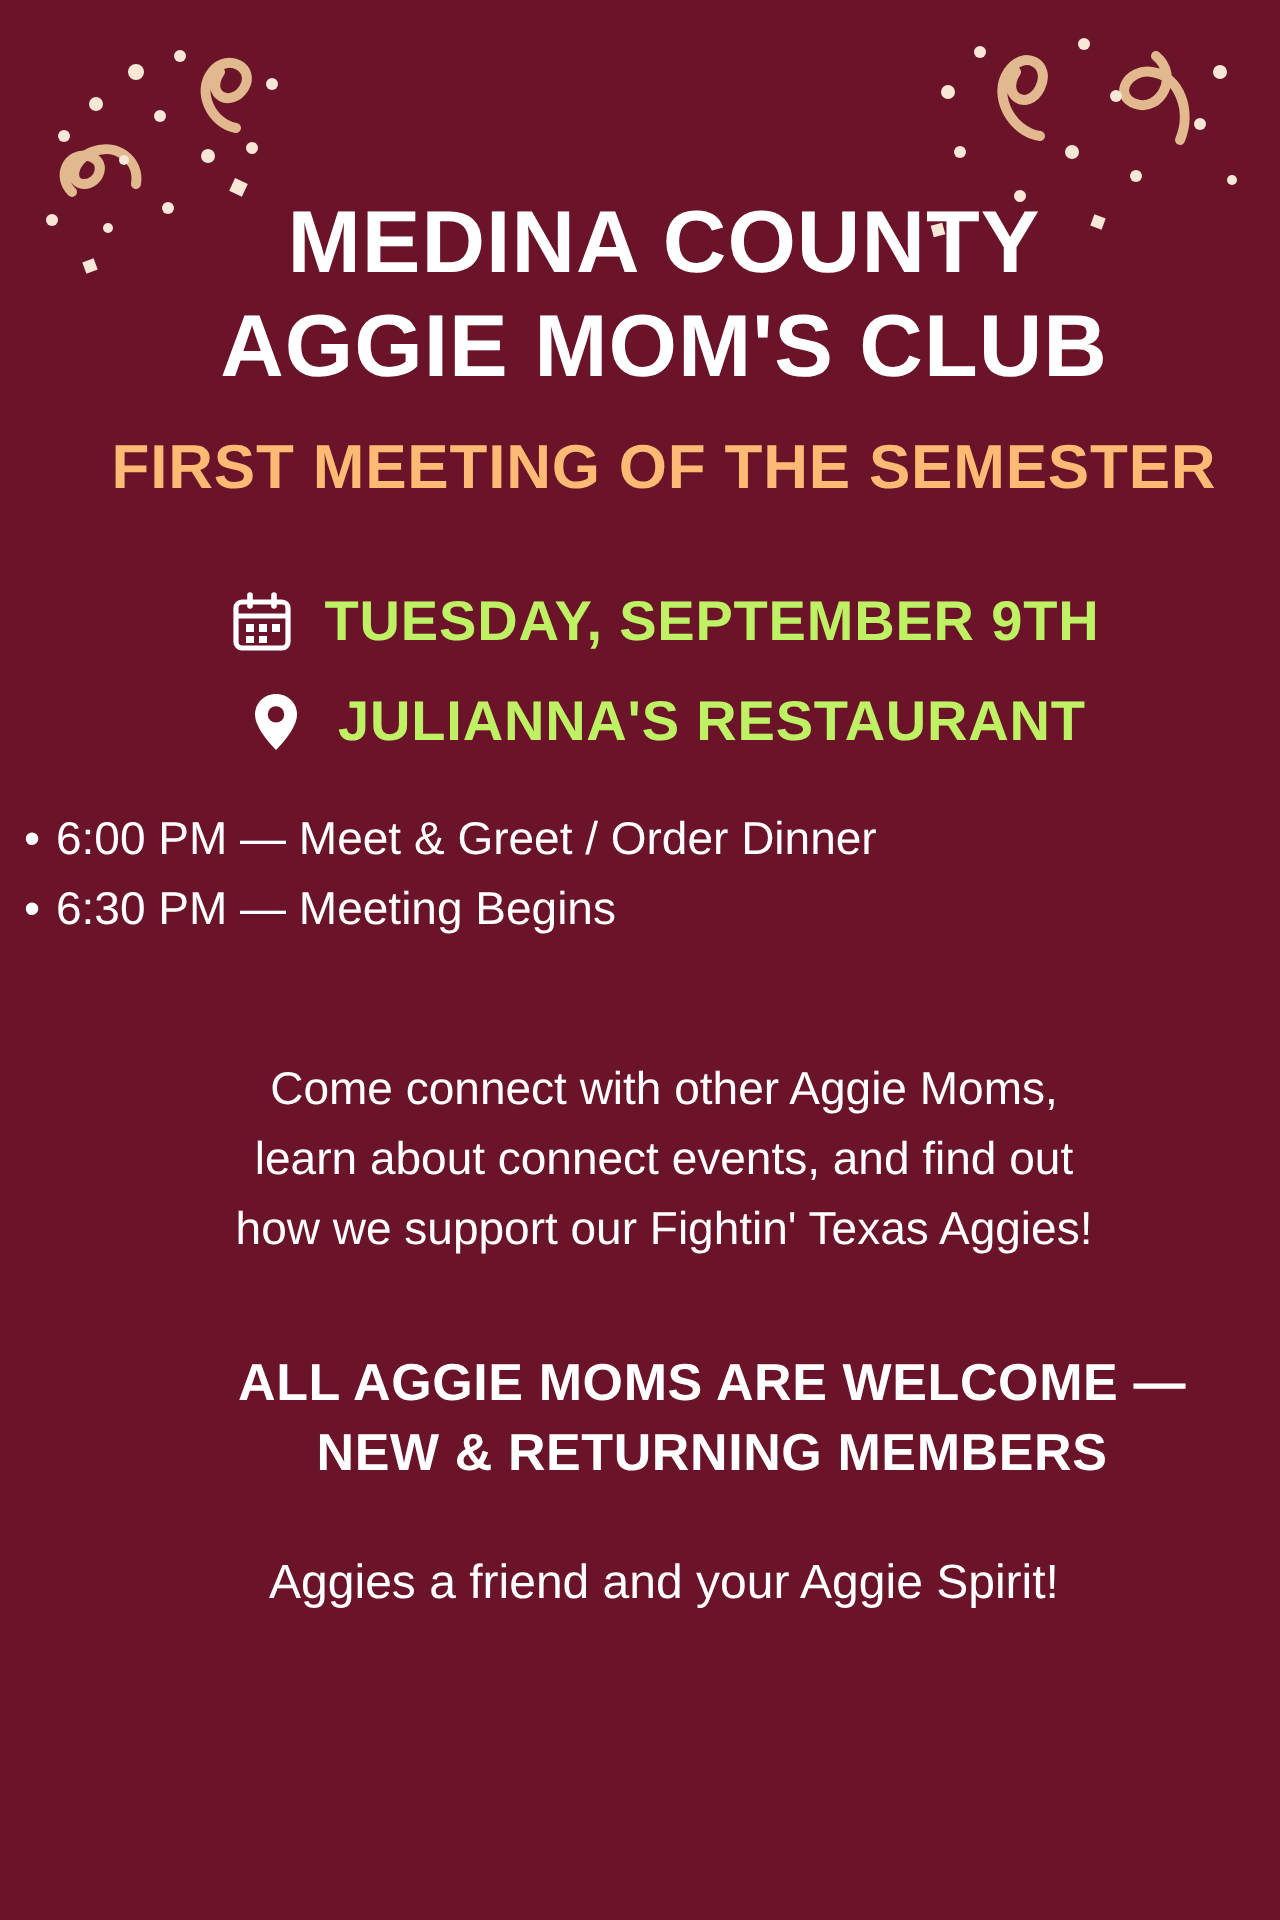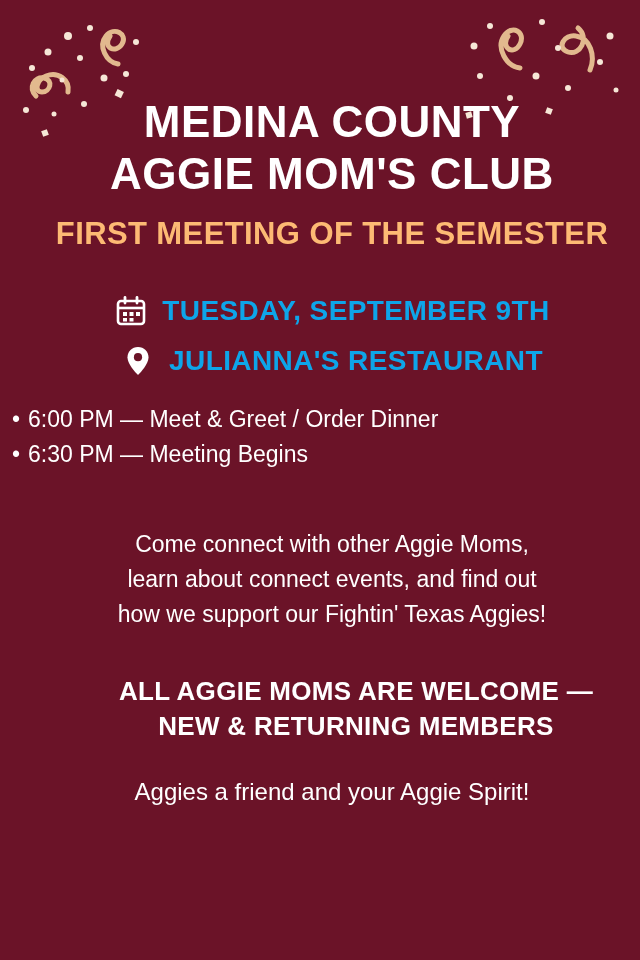--- a/index.html
+++ b/index.html
@@ -81,21 +81,21 @@
     justify-content: center;
     width: 34px;
     height: 34px;
     flex: 0 0 auto;
   }
   .detail-text {
     font-size: 28px;
     font-weight: bold;
     letter-spacing: 0.4px;
     text-transform: uppercase;
-    color: #0ea5e9;
+    color: #bef264;
   }
 
   .times {
     margin-top: 24px;
     display: block;
     text-align: left;
   }
   .time-item {
     display: block;
     font-size: 23px;

